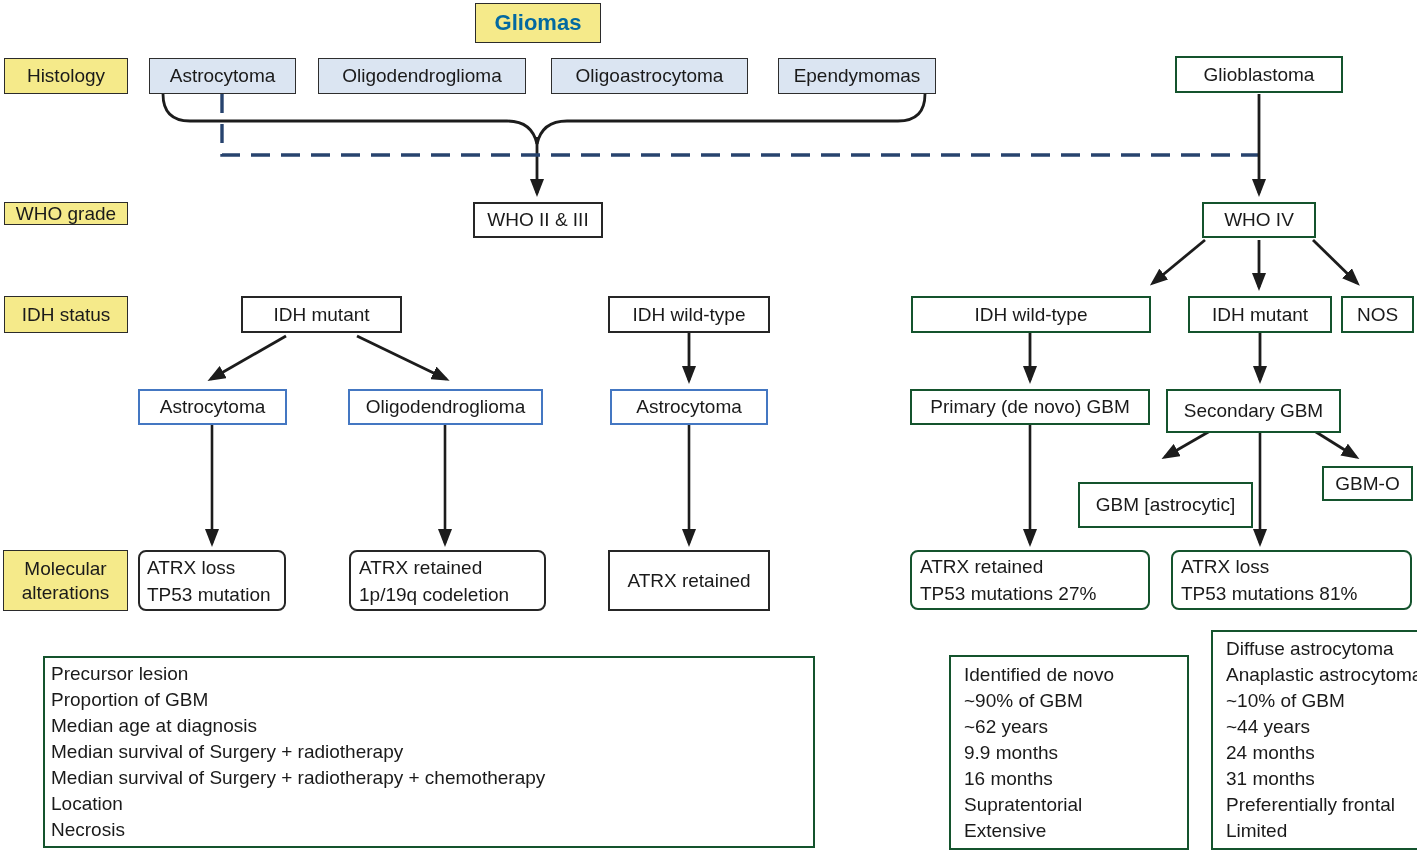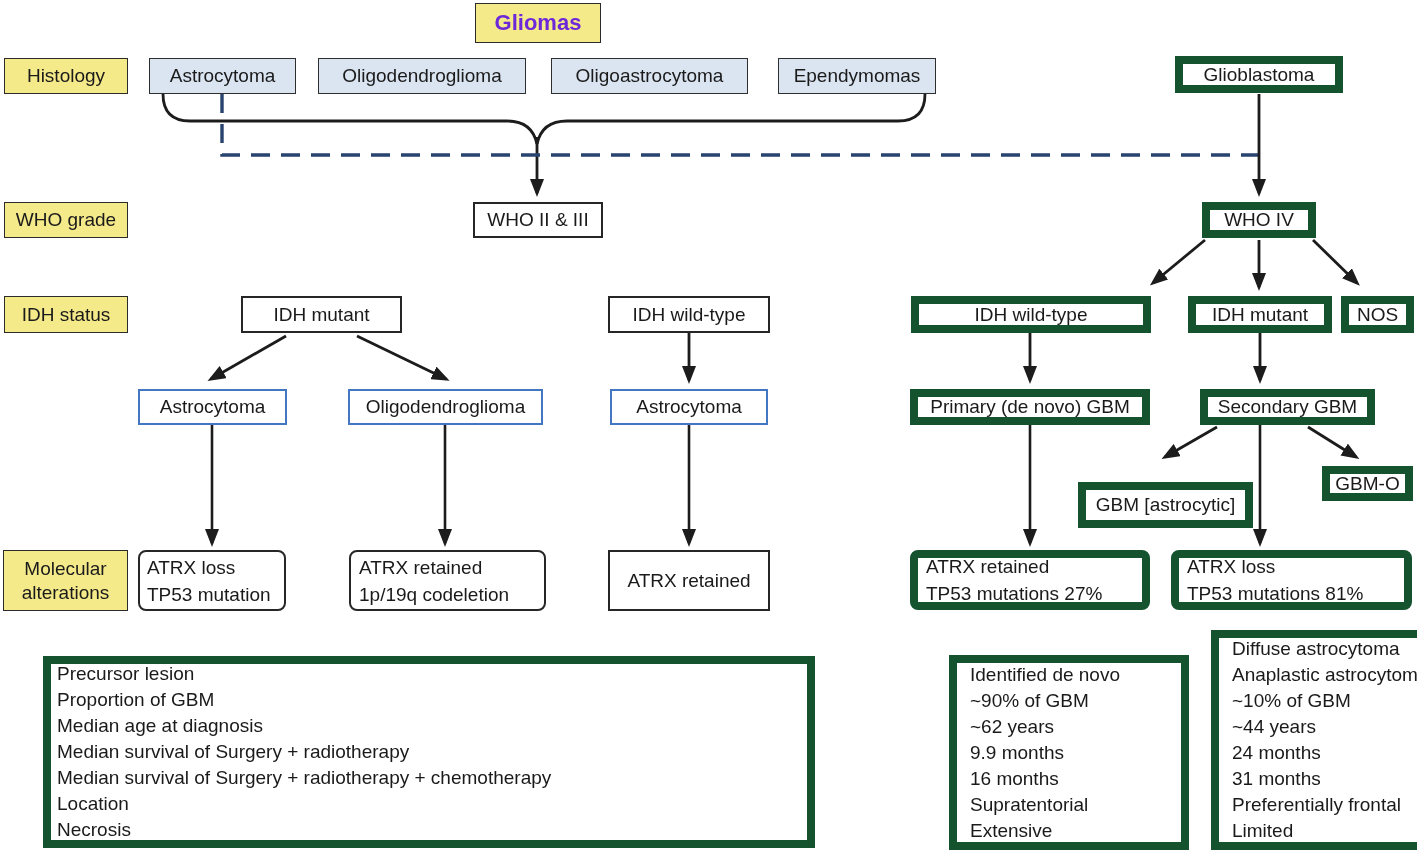--- a/index.html
+++ b/index.html
@@ -13,23 +13,23 @@
   }
   svg.wires{position:absolute;left:0;top:0;width:1417px;height:853px;}
   .box{
     position:absolute;box-sizing:border-box;background:#ffffff;
     display:flex;align-items:center;justify-content:center;
     font-size:19px;line-height:1.15;text-align:center;white-space:nowrap;
   }
   .yellow{background:#f5ea8a;border:1.7px solid #2b2b2b;}
   .bluefill{background:#dbe5f2;border:1.7px solid #2e2e2e;}
   .blackline{border:2px solid #262626;}
-  .purpleline{border:8px solid #14532d;}
+  .purpleline{border:2px solid #14532d;}
   .blueline{border:2px solid #4477c2;}
-  .title{font-weight:bold;font-size:22px;color:#6d28d9;}
+  .title{font-weight:bold;font-size:22px;color:#0369a1;}
   .multiline{flex-direction:column;align-items:flex-start;justify-content:center;
     text-align:left;padding:4px 8px;line-height:27px;white-space:normal;border-radius:8px;}
   .listbox{flex-direction:column;align-items:flex-start;justify-content:center;
     text-align:left;padding:6px 13px;line-height:26px;white-space:nowrap;margin-left:39px;}
   .center-single{justify-content:center;align-items:center;}
   .lbl2{flex-direction:column;line-height:24px;}
 </style>
 </head>
 <body>
 
@@ -67,21 +67,21 @@
     <path d="M 212 425 L 212 543" fill="none" stroke="#1c1c1c" stroke-width="2.6" marker-end="url(#ah)"></path>
     <path d="M 445 425 L 445 543" fill="none" stroke="#1c1c1c" stroke-width="2.6" marker-end="url(#ah)"></path>
     <path d="M 689 425 L 689 543" fill="none" stroke="#1c1c1c" stroke-width="2.6" marker-end="url(#ah)"></path>
     <path d="M 1030 425 L 1030 543" fill="none" stroke="#1c1c1c" stroke-width="2.6" marker-end="url(#ah)"></path>
     <path d="M 1260 425 L 1260 543" fill="none" stroke="#1c1c1c" stroke-width="2.6" marker-end="url(#ah)"></path>
   </svg>
 
   <div class="box yellow title" style="left:475px;top:3px;width:126px;height:40px;">Gliomas</div>
 
   <div class="box yellow" style="left:4px;top:58px;width:124px;height:36px;">Histology</div>
-  <div class="box yellow" style="left:4px;top:202px;width:124px;height:36px;">WHO grade</div>
+  <div class="box yellow" style="left:4px;top:202px;width:124px;height:23px;">WHO grade</div>
   <div class="box yellow" style="left:4px;top:296px;width:124px;height:37px;">IDH status</div>
   <div class="box yellow lbl2" style="left:3px;top:550px;width:125px;height:61px;">
     <span>Molecular</span>
     <span>alterations</span>
   </div>
 
   <div class="box bluefill" style="left:149px;top:58px;width:147px;height:36px;">Astrocytoma</div>
   <div class="box bluefill" style="left:318px;top:58px;width:208px;height:36px;">Oligodendroglioma</div>
   <div class="box bluefill" style="left:551px;top:58px;width:197px;height:36px;">Oligoastrocytoma</div>
   <div class="box bluefill" style="left:778px;top:58px;width:158px;height:36px;">Ependymomas</div>
@@ -93,21 +93,21 @@
   <div class="box blackline" style="left:241px;top:296px;width:161px;height:37px;">IDH mutant</div>
   <div class="box blackline" style="left:608px;top:296px;width:162px;height:37px;">IDH wild-type</div>
   <div class="box purpleline" style="left:911px;top:296px;width:240px;height:37px;">IDH wild-type</div>
   <div class="box purpleline" style="left:1188px;top:296px;width:144px;height:37px;">IDH mutant</div>
   <div class="box purpleline" style="left:1341px;top:296px;width:73px;height:37px;">NOS</div>
 
   <div class="box blueline" style="left:138px;top:389px;width:149px;height:36px;">Astrocytoma</div>
   <div class="box blueline" style="left:348px;top:389px;width:195px;height:36px;">Oligodendroglioma</div>
   <div class="box blueline" style="left:610px;top:389px;width:158px;height:36px;">Astrocytoma</div>
   <div class="box purpleline" style="left:910px;top:389px;width:240px;height:36px;">Primary (de novo) GBM</div>
-  <div class="box purpleline" style="left:1200px;top:389px;width:175px;height:36px;">Secondary GBM</div>
+  <div class="box purpleline" style="left:1166px;top:389px;width:175px;height:44px;">Secondary GBM</div>
   <div class="box purpleline" style="left:1078px;top:482px;width:175px;height:46px;">GBM [astrocytic]</div>
   <div class="box purpleline" style="left:1322px;top:466px;width:91px;height:35px;">GBM-O</div>
 
   <div class="box blackline multiline" style="left:138px;top:550px;width:148px;height:61px;padding-left:7px;">
       <div>ATRX loss</div>
       <div>TP53 mutation</div>
     </div>
   <div class="box blackline multiline" style="left:349px;top:550px;width:197px;height:61px;">
       <div>ATRX retained</div>
       <div>1p/19q codeletion</div>

